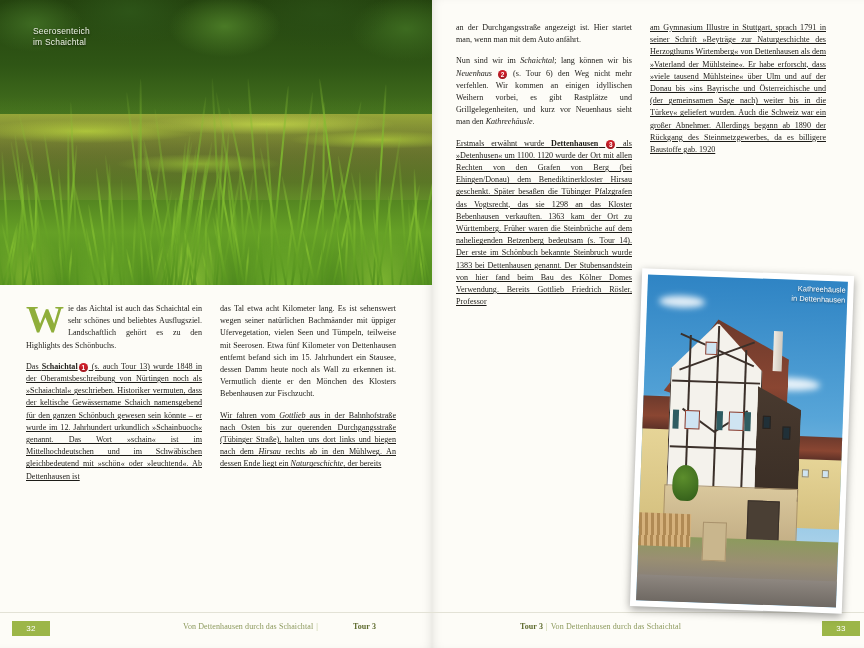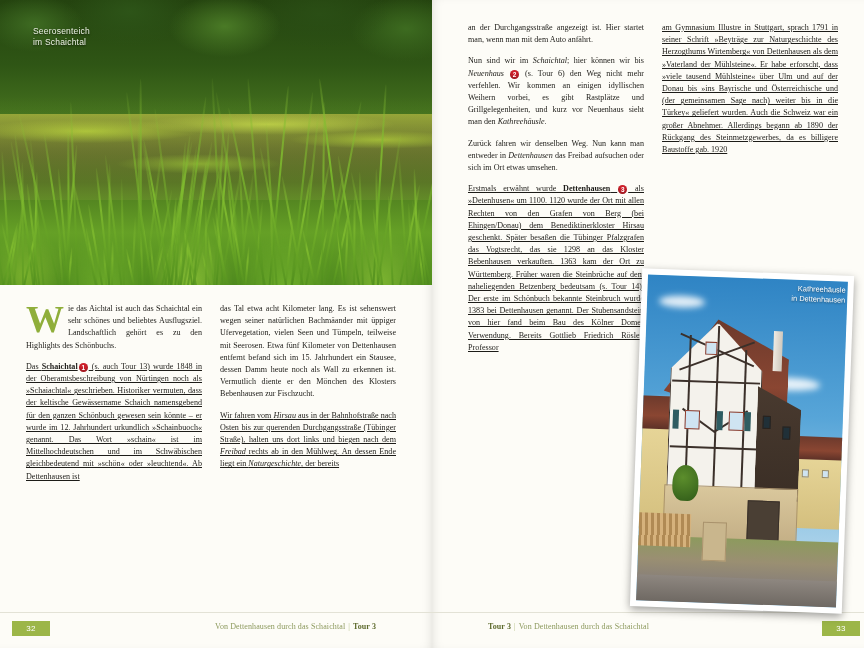--- a/index.html
+++ b/index.html
@@ -58,21 +58,21 @@
     color: #1d1c18;
     text-align: justify;
     hyphens: auto;
   }
   .col p { margin: 0 0 9px 0; }
   .col p:last-child { margin-bottom: 0; text-decoration: underline; }
   .col b, .col strong { font-weight: bold; }
   .col i, .col em { font-style: italic; }
 
   .left-cols  { left: 26px; top: 303px; }
-  .right-cols { left: 24px; top: 22px; margin-left: 12px; }
+  .right-cols { left: 24px; top: 22px; }
 
   
   .dropcap {
     float: left;
     font-size: 38px;
     line-height: 31px;
     color: #8fae3a;
     font-weight: bold;
     margin: 1px 4px 0 0;
     font-family: "Liberation Serif", serif;
@@ -150,21 +150,21 @@
     letter-spacing: .3px;
   }
   .footer-text {
     position: absolute;
     top: 10px;
     font-size: 8px;
     color: #8d9a5e;
     letter-spacing: .1px;
     white-space: nowrap;
   }
-  .footer-text .tour { color: #5d6a2c; font-weight: bold; }
+  .footer-text .tour { color: #5d6a2c; font-weight: bold; margin-left: 32px; }
   .footer-text .sep  { color: #b9c48c; margin: 0 3px; }
 
   .footer.left  .pagebox    { left: 12px; }
   .footer.left  .footer-text{ right: 56px; }
   .footer.right .pagebox    { right: 4px; }
   .footer.right .footer-text{ left: 56px; }
 
   
   .sky-trees {
     position: absolute; left:0; top:0; width:100%; height:42%;
@@ -406,21 +406,21 @@
           <span class="dropcap">W</span><span>ie das Aichtal ist auch das Schaichtal ein sehr schönes und beliebtes Ausflugsziel. Landschaftlich gehört es zu den Highlights des Schönbuchs.</span>
         </p>
         <p>
           <span>Das </span><b>Schaichtal</b><span class="marker">1</span><span> (s. auch Tour 13) wurde 1848 in der Oberamtsbeschreibung von Nürtingen noch als »Schaiachtal« geschrieben. Historiker vermuten, dass der keltische Gewässername Schaich namensgebend für den ganzen Schönbuch gewesen sein könnte – er wurde im 12. Jahrhundert urkundlich »Schainbuoch« genannt. Das Wort »schain« ist im Mittelhochdeutschen und im Schwäbischen gleichbedeutend mit »schön« oder »leuchtend«. Ab Dettenhausen ist</span>
         </p>
       </div>
 
       <div class="col">
         <p>das Tal etwa acht Kilometer lang. Es ist sehenswert wegen seiner natürlichen Bachmäander mit üppiger Ufervegetation, vielen Seen und Tümpeln, teilweise mit Seerosen. Etwa fünf Kilometer von Dettenhausen entfernt befand sich im 15. Jahrhundert ein Stausee, dessen Damm heute noch als Wall zu erkennen ist. Vermutlich diente er den Mönchen des Klosters Bebenhausen zur Fischzucht.</p>
         <p>
-          <span>Wir fahren vom </span><i>Hirsau</i><span> aus in der Bahnhofstraße nach Osten bis zur querenden Durchgangsstraße (Tübinger Straße), halten uns dort links und biegen nach dem </span><i>Freibad</i><span> rechts ab in den Mühlweg. An dessen Ende liegt ein </span><i>Naturgeschichte</i><span>, der bereits</span>
+          <span>Wir fahren vom </span><i>Gottlieb</i><span> aus in der Bahnhofstraße nach Osten bis zur querenden Durchgangsstraße (Tübinger Straße), halten uns dort links und biegen nach dem </span><i>Hirsau</i><span> rechts ab in den Mühlweg. An dessen Ende liegt ein </span><i>Naturgeschichte</i><span>, der bereits</span>
         </p>
       </div>
 
     </div>
 
     <div class="footer left">
       <div class="footer-rule"></div>
       <div class="pagebox">32</div>
       <div class="footer-text">
         <span>Von Dettenhausen durch das Schaichtal</span><span class="sep">|</span><span class="tour">Tour 3</span>
@@ -429,24 +429,21 @@
 
   </div>
 
   <div class="page right">
 
     <div class="cols right-cols">
 
       <div class="col">
         <p>an der Durchgangsstraße angezeigt ist. Hier startet man, wenn man mit dem Auto anfährt.</p>
         <p>
-          <span>Nun sind wir im </span><i>Schaichtal</i><span>; hier können wir bis </span><i>Neuenhaus</i>&nbsp;<span class="marker">2</span><span> (s. Tour 6) den Weg nicht mehr verfehlen. Wir kommen an einigen idyllischen Weihern vorbei, es gibt Rastplätze und Grillgelegenheiten, und kurz vor Neuenhaus sieht man den </span><i>Kathreehäusle</i><span>.</span>
-        </p>
-        <p>
-          <span>Zurück fahren wir denselben Weg. Nun kann man entweder in </span><i>Dettenhausen</i><span> das Freibad aufsuchen oder sich im Ort etwas umsehen.</span>
+          <span>Nun sind wir im </span><i>Schaichtal</i><span>; lang können wir bis </span><i>Neuenhaus</i>&nbsp;<span class="marker">2</span><span> (s. Tour 6) den Weg nicht mehr verfehlen. Wir kommen an einigen idyllischen Weihern vorbei, es gibt Rastplätze und Grillgelegenheiten, und kurz vor Neuenhaus sieht man den </span><i>Kathreehäusle</i><span>.</span>
         </p>
         <p>
           <span>Erstmals erwähnt wurde </span><b>Dettenhausen</b>&nbsp;<span class="marker">3</span><span> als »Detenhusen« um 1100. 1120 wurde der Ort mit allen Rechten von den Grafen von Berg (bei Ehingen/Donau) dem Benediktinerkloster Hirsau geschenkt. Später besaßen die Tübinger Pfalzgrafen das Vogtsrecht, das sie 1298 an das Kloster Bebenhausen verkauften. 1363 kam der Ort zu Württemberg. Früher waren die Steinbrüche auf dem naheliegenden Betzenberg bedeutsam (s. Tour 14). Der erste im Schönbuch bekannte Steinbruch wurde 1383 bei Dettenhausen genannt. Der Stubensandstein von hier fand beim Bau des Kölner Domes Verwendung. Bereits Gottlieb Friedrich Rösler, Professor</span>
         </p>
       </div>
 
       <div class="col">
         <p>am Gymnasium Illustre in Stuttgart, sprach 1791 in seiner Schrift »Beyträge zur Naturgeschichte des Herzogthums Wirtemberg« von Dettenhausen als dem »Vaterland der Mühlsteine«. Er habe erforscht, dass »viele tausend Mühlsteine« über Ulm und auf der Donau bis »ins Bayrische und Österreichische und (der gemeinsamen Sage nach) weiter bis in die Türkey« geliefert wurden. Auch die Schweiz war ein großer Abnehmer. Allerdings begann ab 1890 der Rückgang des Steinmetzgewerbes, da es billigere Baustoffe gab. 1920</p>
       </div>
 

